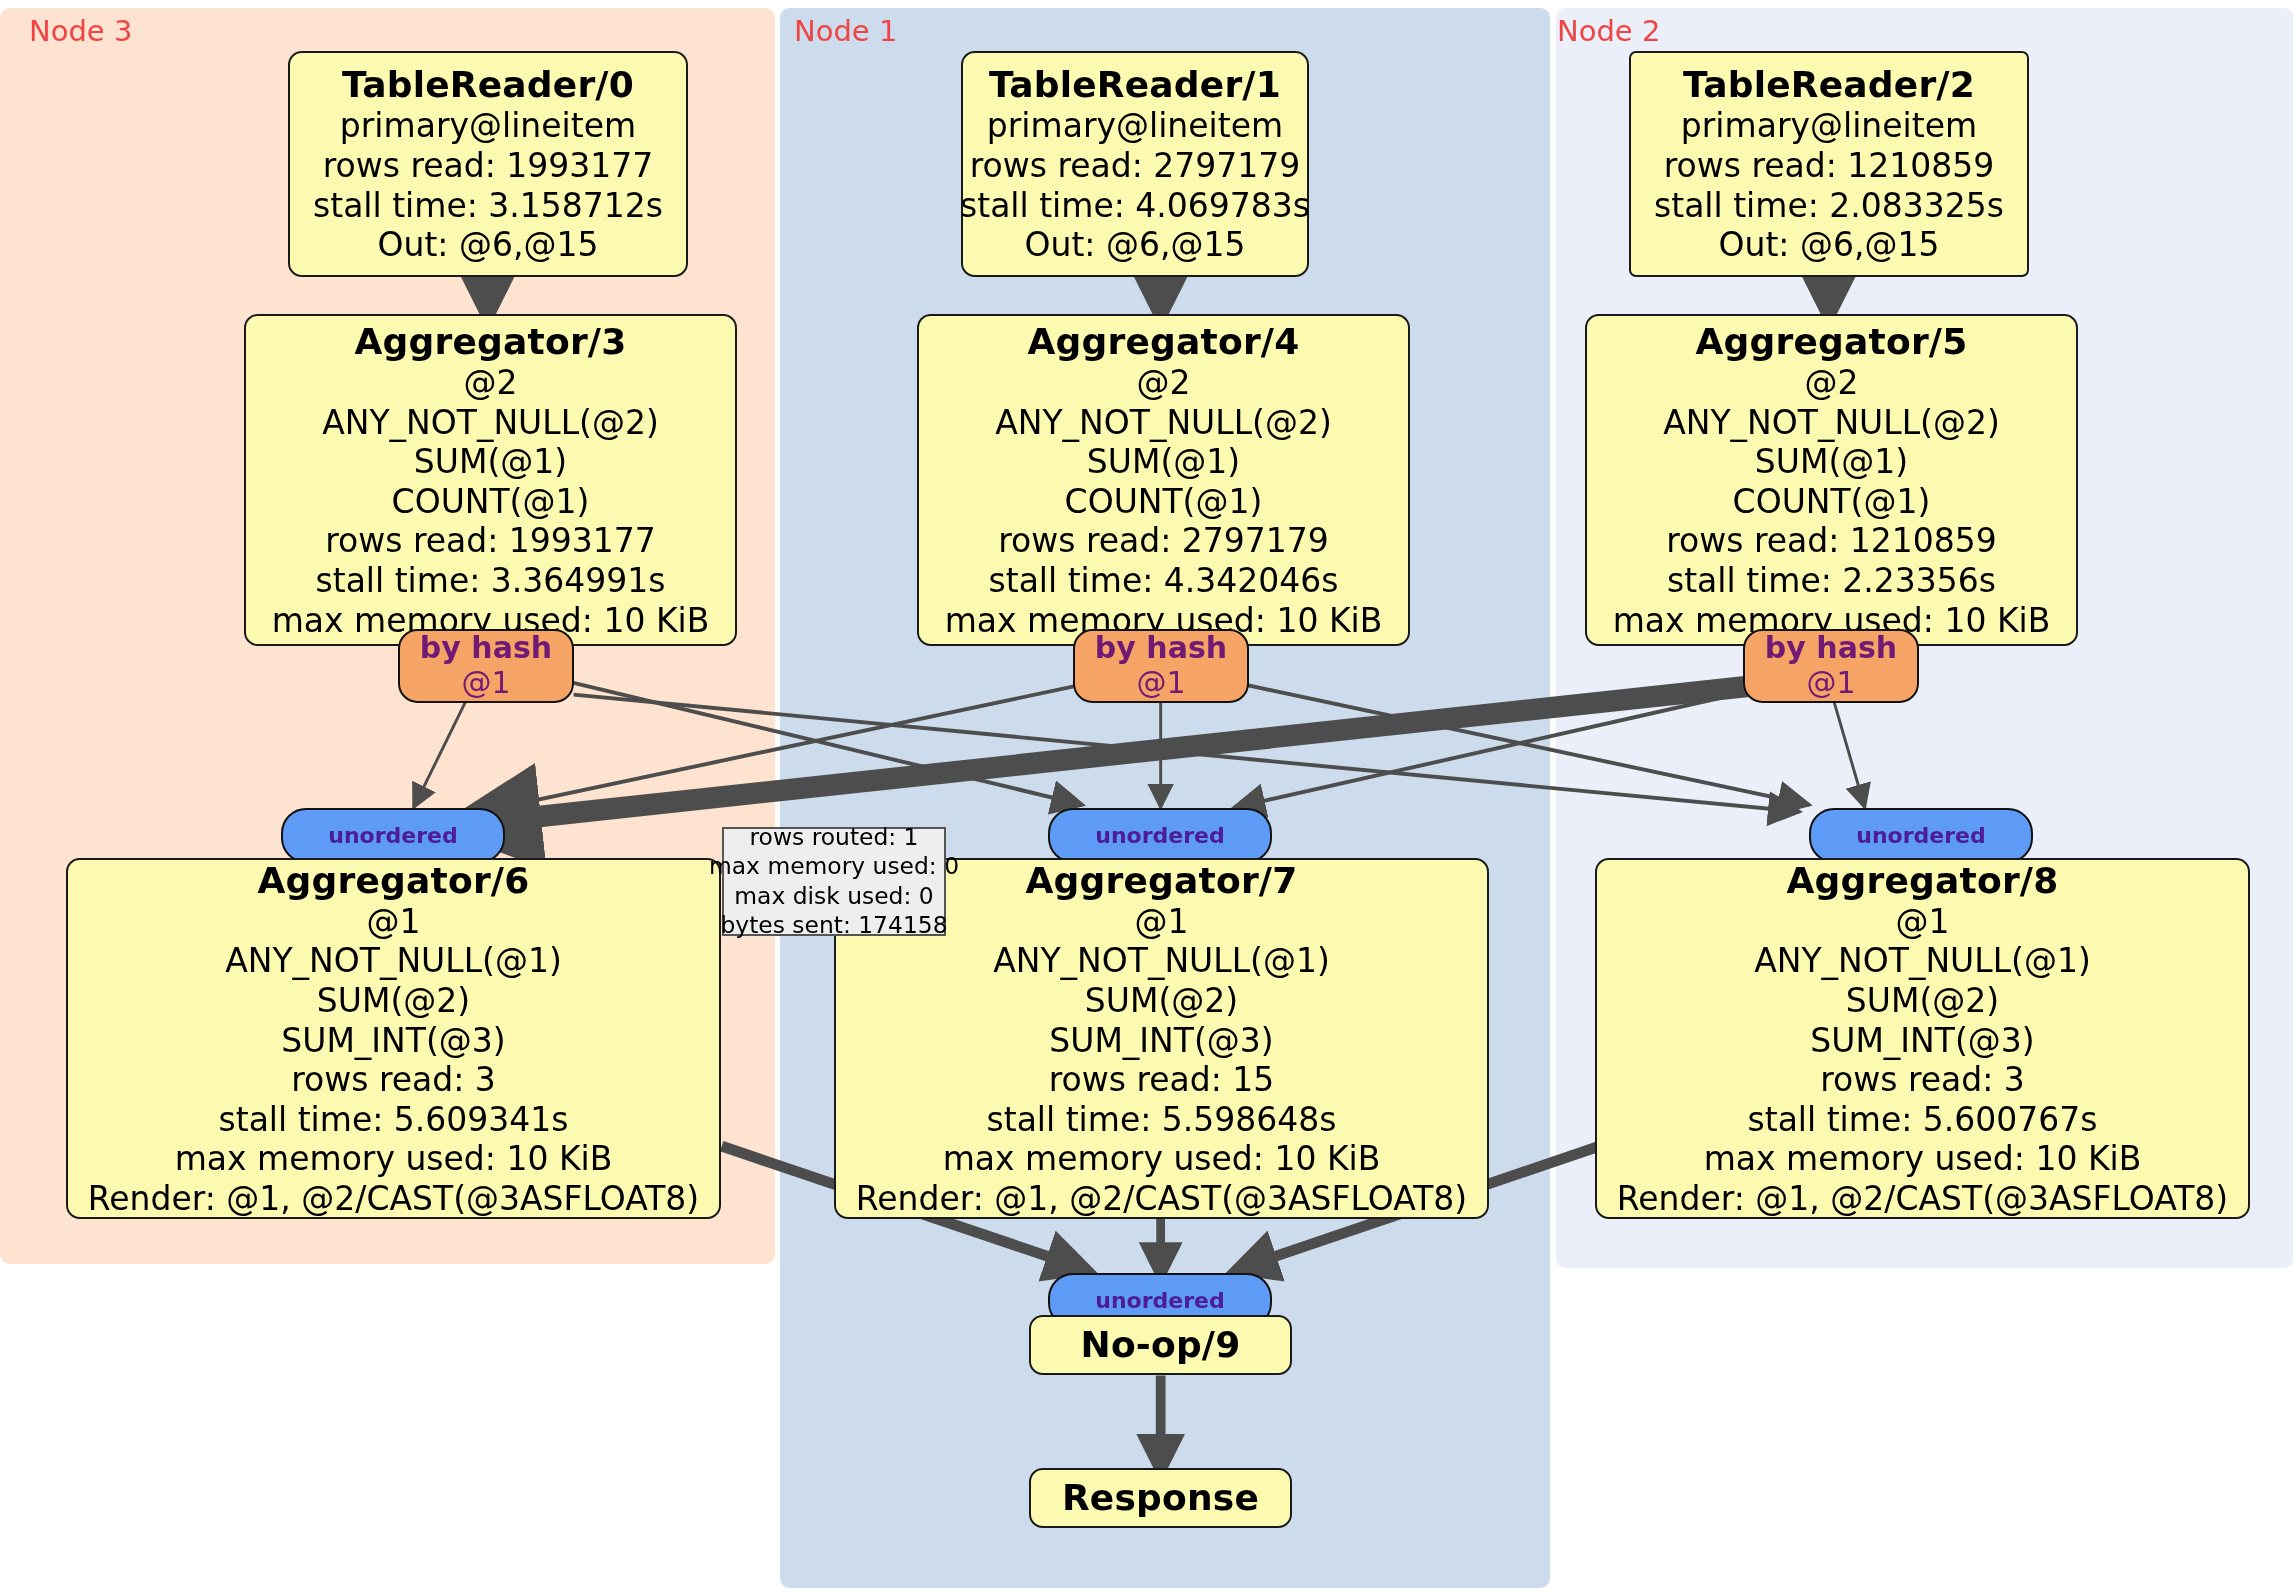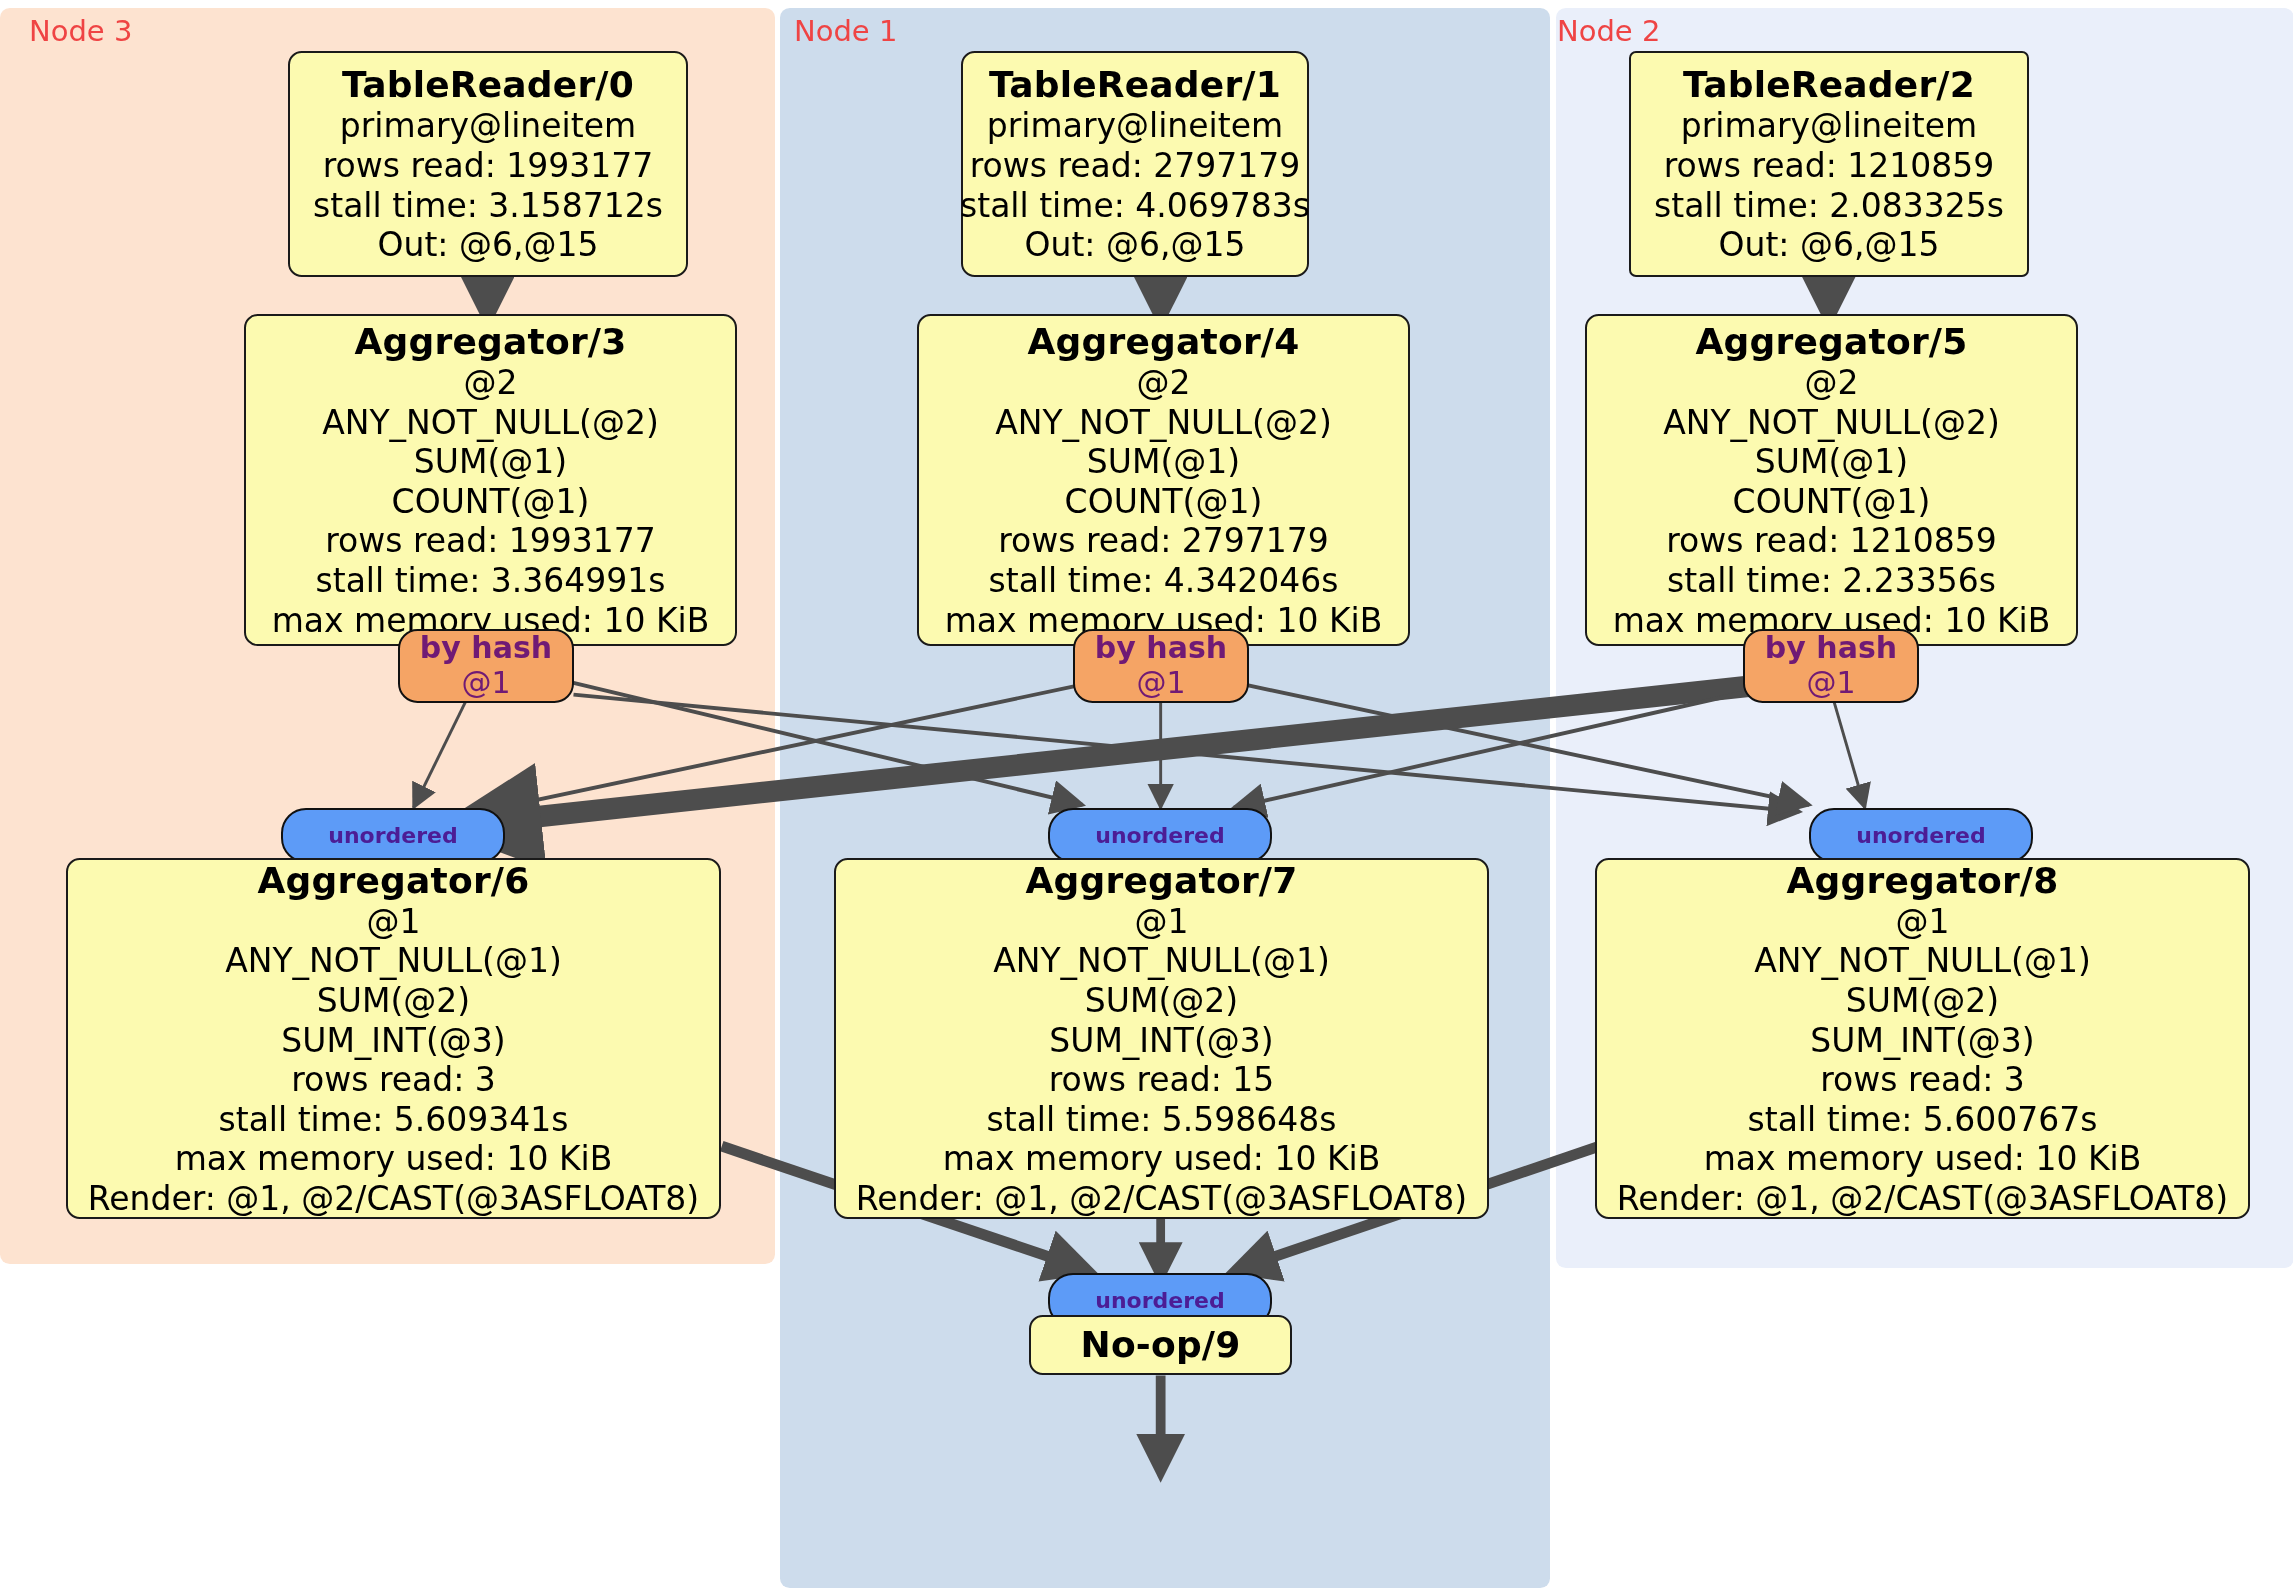--- a/index.html
+++ b/index.html
@@ -208,22 +208,31 @@
     <div class="ln">@1</div>
     <div class="ln">ANY_NOT_NULL(@1)</div>
     <div class="ln">SUM(@2)</div>
     <div class="ln">SUM_INT(@3)</div>
     <div class="ln">rows read: 3</div>
     <div class="ln">stall time: 5.600767s</div>
     <div class="ln">max memory used: 10 KiB</div>
     <div class="ln">Render: @1, @2/CAST(@3ASFLOAT8)</div>
   </div>
 
+  <div class="stats" style="left:722px;top:827px;width:224px;height:109px;">
+    <div class="ln">rows routed: 1</div>
+    <div class="ln">max memory used: 0</div>
+    <div class="ln">max disk used: 0</div>
+    <div class="ln">bytes sent: 174158</div>
+  </div>
 
   <div class="sync" style="left:1048px;top:1273px;width:224px;height:55px;">unordered</div>
 
   <div class="gnode" style="left:1029px;top:1315px;width:263px;height:60px;">
     <div class="ttl">No-op/9</div>
   </div>
 
+  <div class="gnode" style="left:1029px;top:1468px;width:263px;height:60px;">
+    <div class="ttl">Response</div>
+  </div>
 
 </div>
 
 
 </body></html>

